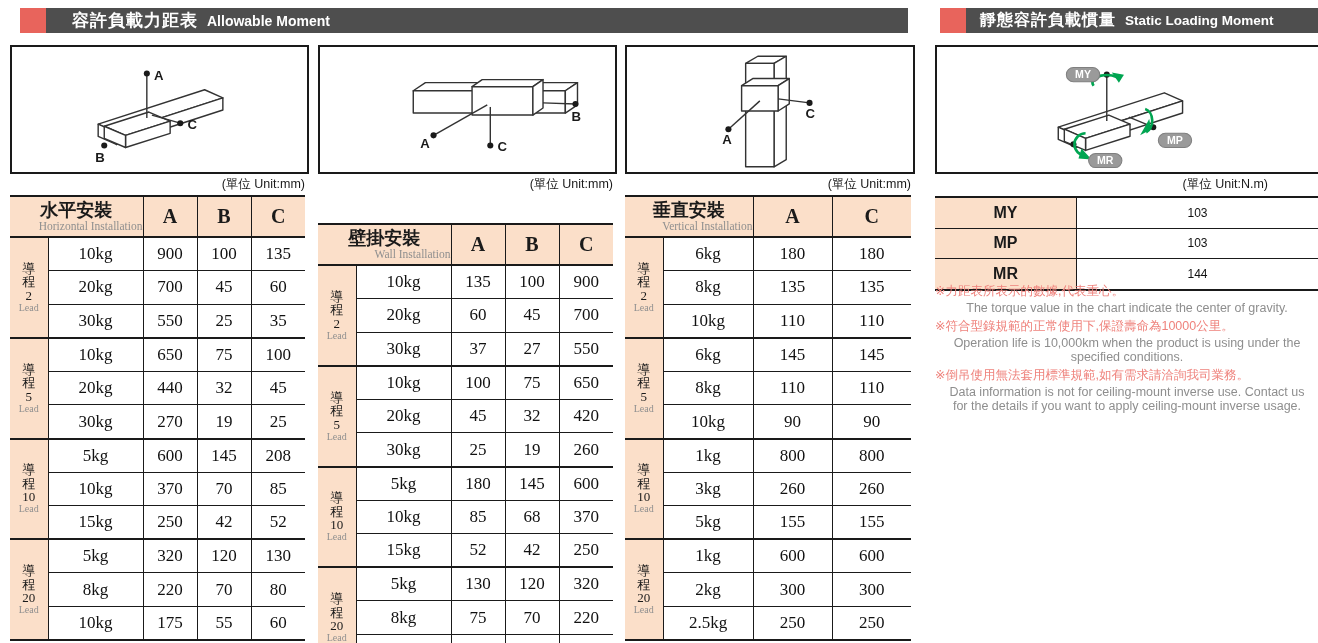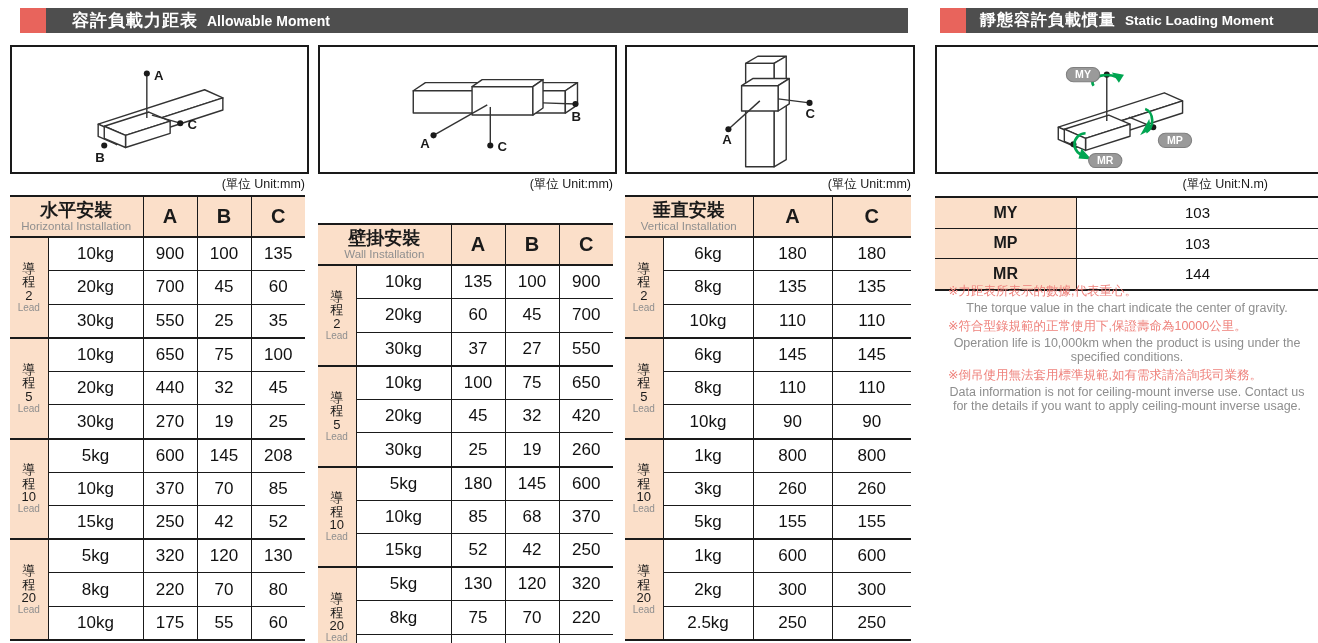--- a/index.html
+++ b/index.html
@@ -24,49 +24,49 @@
   .garc { stroke:#00a551; stroke-width:2.6; fill:none; }
   .ghead { fill:#00a551; }
   .pill { fill:#9a9a9a; stroke:#7f7f7f; stroke-width:1; }
   .pilltext { font-family:"Liberation Sans",sans-serif; font-size:10.5px; font-weight:bold; fill:#fff; text-anchor:middle; }
 
   
   .unit { position:absolute; top:176px; text-align:right; font-size:12.5px; color:#1a1a1a; }
 
   
   .thost { position:absolute; top:195px; }
-  table.mt { border-collapse:collapse; width:100%; table-layout:fixed; background:#fff; }
+  table.mt { border-collapse:collapse; width:100%; table-layout:fixed; background:#fff;font-family:Liberation Serif, serif; }
   .mt th, .mt td { border:1px solid #1a1a1a; text-align:center; vertical-align:middle; padding:0; }
   .mt tr > *:first-child { border-left:0; }
   .mt tr > *:last-child  { border-right:0; }
   .mt thead th { background:#fbdfc9; height:39px; border-top:2px solid #1a1a1a; border-bottom:2px solid #1a1a1a; }
   .mt thead th.tt .ttzh { font-size:18px; font-weight:bold; color:#1a1a1a; line-height:19px; }
-  .mt thead th.tt .tten { font-size:11.5px; font-weight:normal; color:#8f8f8f; line-height:12px; }
+  .mt thead th.tt .tten { font-size:11.5px; font-weight:normal; color:#8f8f8f; line-height:12px;text-align:right; }
   .mt thead th.colh { font-size:20px; font-weight:bold; color:#1a1a1a; }
   .mt tbody tr { height:33.6px; }
   .mt tbody tr.gstart > td { border-top:2px solid #1a1a1a; }
   .mt tbody tr:last-child > td { border-bottom:2px solid #1a1a1a; }
   .mt td.lead { background:#fbdfc9; border-bottom:2px solid #1a1a1a; }
   .mt td.lead .lzh { font-size:13px; line-height:13.5px; color:#1a1a1a; }
   .mt td.lead .lnum { font-size:13px; line-height:14px; color:#1a1a1a; }
   .mt td.lead .llead { font-size:10px; line-height:10px; color:#8f8f8f; }
   .mt td.load, .mt td.val { font-size:17px; color:#111; background:#fff; }
 
   
   #static-host { position:absolute; left:935px; top:196px; width:383px; }
   table.st { border-collapse:collapse; width:100%; table-layout:fixed; }
   .st td { border:1px solid #1a1a1a; height:27.6px; text-align:center; vertical-align:middle; }
   .st tr:first-child td { border-top:2px solid #1a1a1a; }
   .st tr:last-child td { border-bottom:2px solid #1a1a1a; }
   .st td.sl { border-left:0; width:139px; background:#fbdfc9; font-weight:bold; font-size:16px; color:#1a1a1a; }
-  .st td.sv { border-right:0; font-size:15px; color:#111; }
+  .st td.sv { border-right:0; font-size:12px; color:#111; }
 
   
   #notes { position:absolute; left:935px; top:284px; width:376px; }
-  .note .nzh { color:#ef827c; font-size:12.5px; line-height:15px; margin-bottom:2px; white-space:nowrap;margin-left:13px; }
+  .note .nzh { color:#ef827c; font-size:12.5px; line-height:15px; margin-bottom:2px; white-space:nowrap; }
   .note .nen { color:#8e8e8e; font-size:12.5px; line-height:14.5px; margin:0 0 3px 12px; width:360px;text-align:center; }
 </style>
 </head>
 <body>
 
 <div id="canvas">
 
   <div class="secbar" id="bar-right" style="left:940px;width:378px;">
     <div class="sq"></div>
     <span class="zh">靜態容許負載慣量</span>

